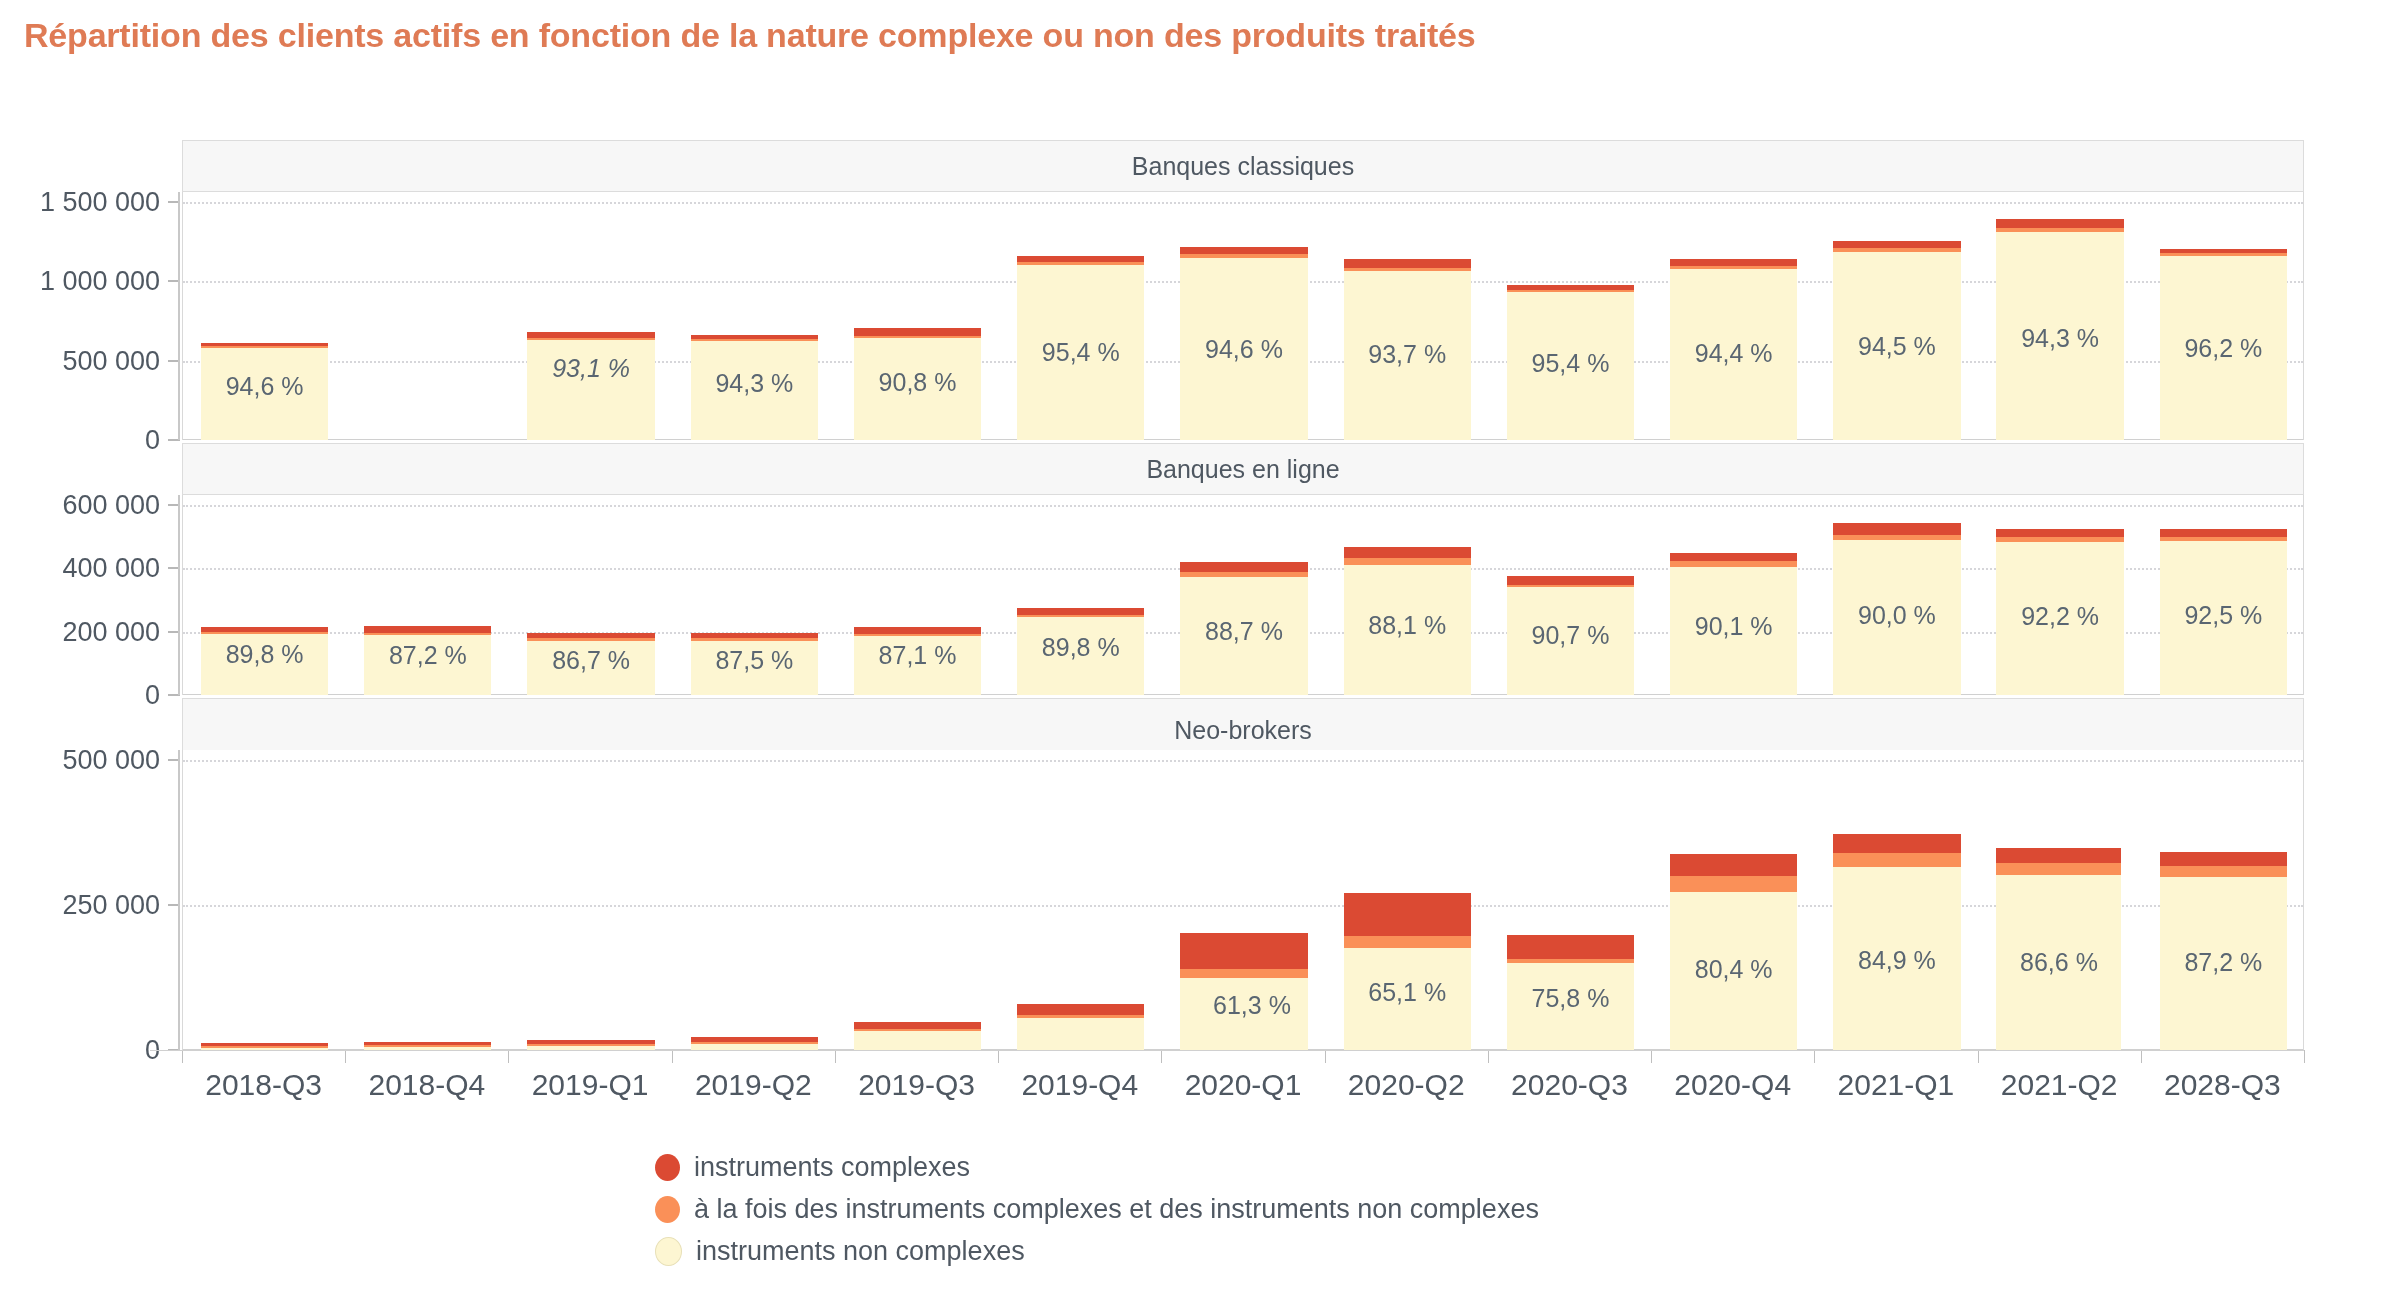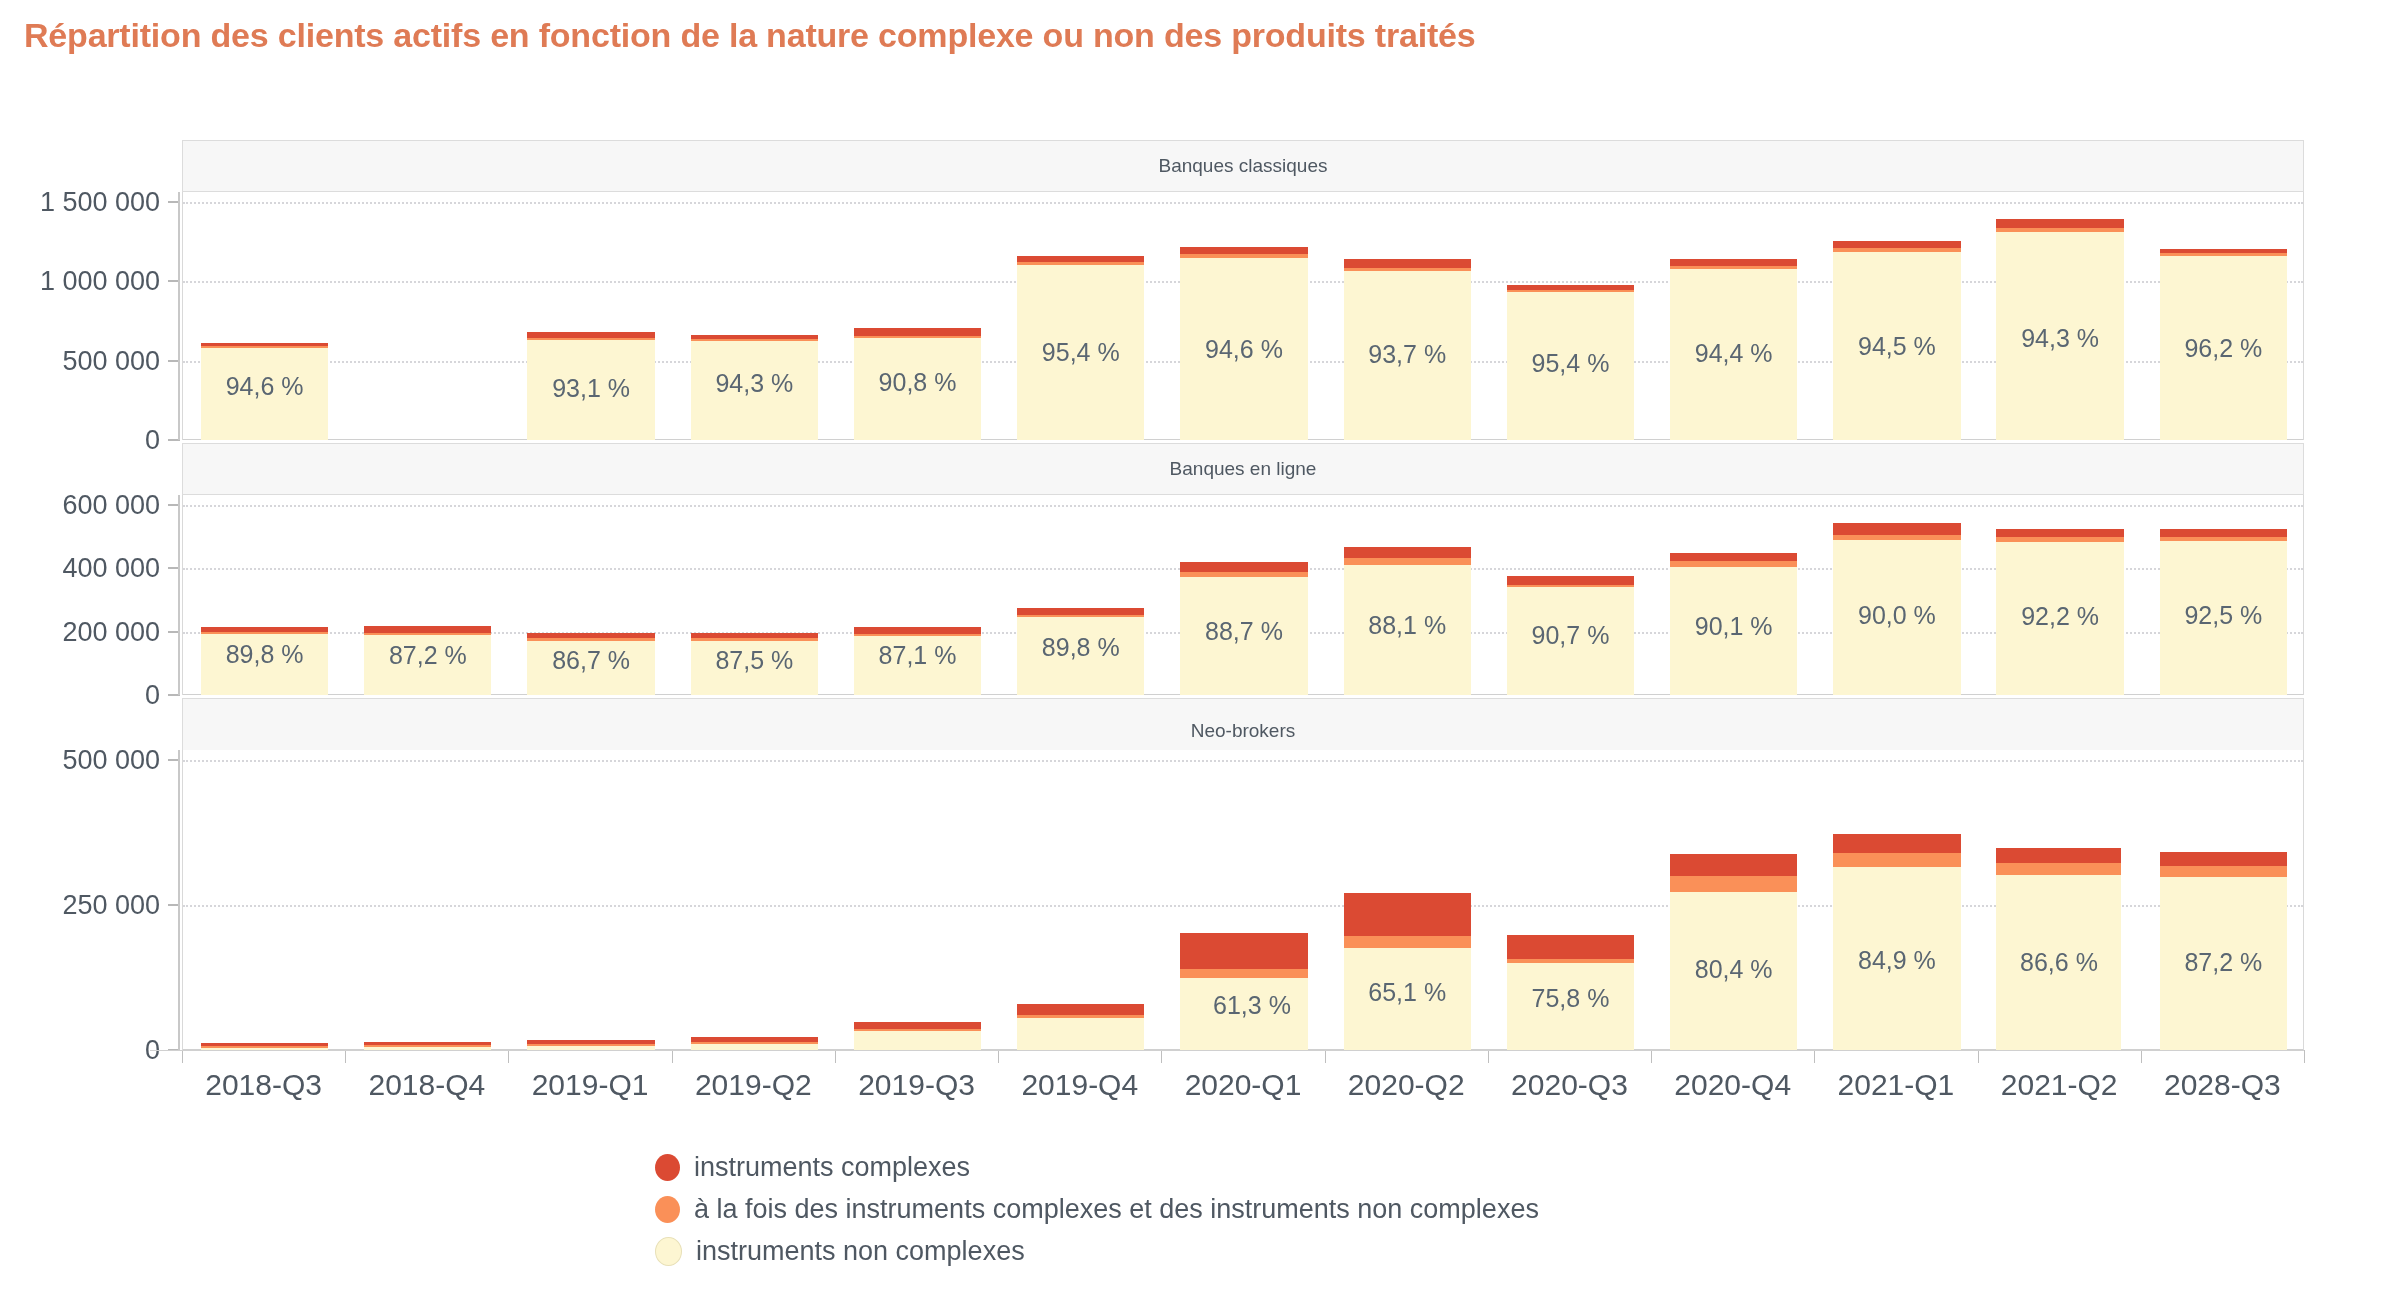--- a/index.html
+++ b/index.html
@@ -21,21 +21,21 @@
   #facets{position:absolute;left:0;top:0;width:2394px;height:1316px;}
 
   .facet{position:absolute;left:182px;width:2122px;}
   .facet-strip{
     position:absolute;left:0;top:0;width:100%;
     background:#F7F7F7;border:1px solid #DCDCDC;
     box-sizing:border-box;
     display:flex;align-items:center;justify-content:center;
   }
   .facet-strip-label{
-    font-size:19px;color:#4F5862;font-weight:normal;
+    font-size:25px;color:#4F5862;font-weight:normal;
   }
   .panel{
     position:absolute;left:0;width:100%;
     background:#ffffff;
     border-left:1px solid #D9D9D9;
     border-right:1px solid #D9D9D9;
     box-sizing:border-box;
     overflow:hidden;
   }
   .panel-baseline{
@@ -110,21 +110,21 @@
           <div class="bar" style="left: 17.9554px; width: 127.32px; height: 96.9453px;">
             <div class="seg seg-nc" style="bottom: 0px; height: 91.7093px;"></div>
             <div class="seg seg-both" style="bottom: 91.7093px; height: 2px;"></div>
             <div class="seg seg-cx" style="bottom: 93.7093px; height: 3.808px;"></div>
             <div class="bar-label" style="bottom: 38.5179px;">94,6 %</div>
           </div>
           <div class="bar" style="left: 344.417px; width: 127.32px; height: 107.417px;">
             <div class="seg seg-nc" style="bottom: 0px; height: 99.96px;"></div>
             <div class="seg seg-both" style="bottom: 99.96px; height: 2px;"></div>
             <div class="seg seg-cx" style="bottom: 101.96px; height: 5.712px;"></div>
-            <div class="bar-label" style="bottom: 37px;">93,1 %</div>
+            <div class="bar-label" style="bottom: 57px; font-style: italic;">93,1 %</div>
           </div>
           <div class="bar" style="left: 507.648px; width: 127.32px; height: 104.879px;">
             <div class="seg seg-nc" style="bottom: 0px; height: 98.8493px;"></div>
             <div class="seg seg-both" style="bottom: 98.8493px; height: 2px;"></div>
             <div class="seg seg-cx" style="bottom: 100.849px; height: 4.44267px;"></div>
             <div class="bar-label" style="bottom: 41.5167px;">94,3 %</div>
           </div>
           <div class="bar" style="left: 670.878px; width: 127.32px; height: 111.86px;">
             <div class="seg seg-nc" style="bottom: 0px; height: 101.547px;"></div>
             <div class="seg seg-both" style="bottom: 101.547px; height: 2.06267px;"></div>

